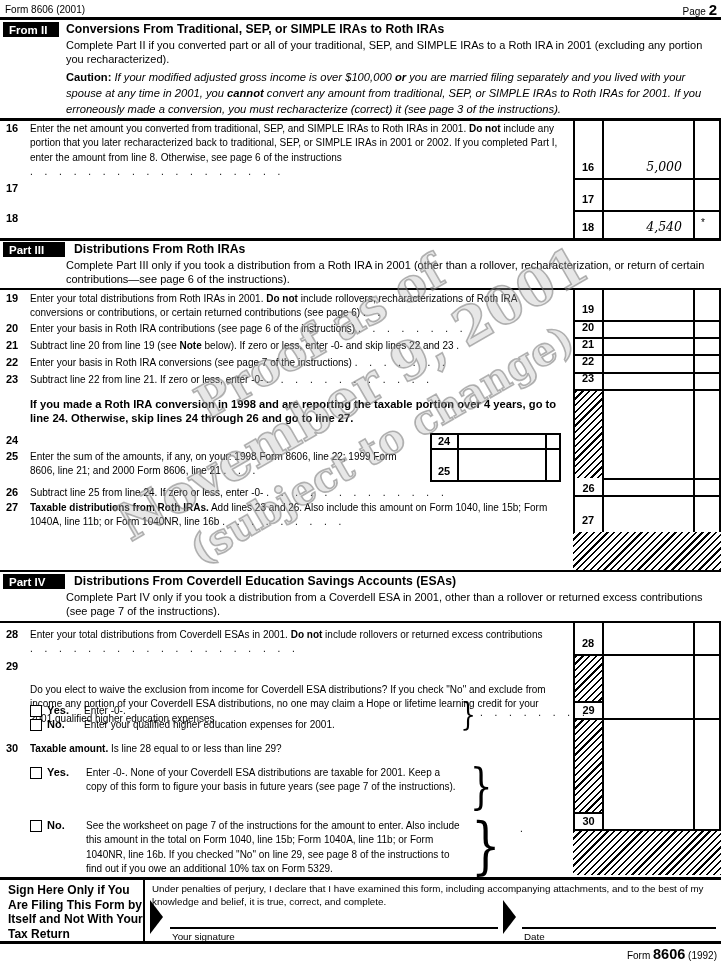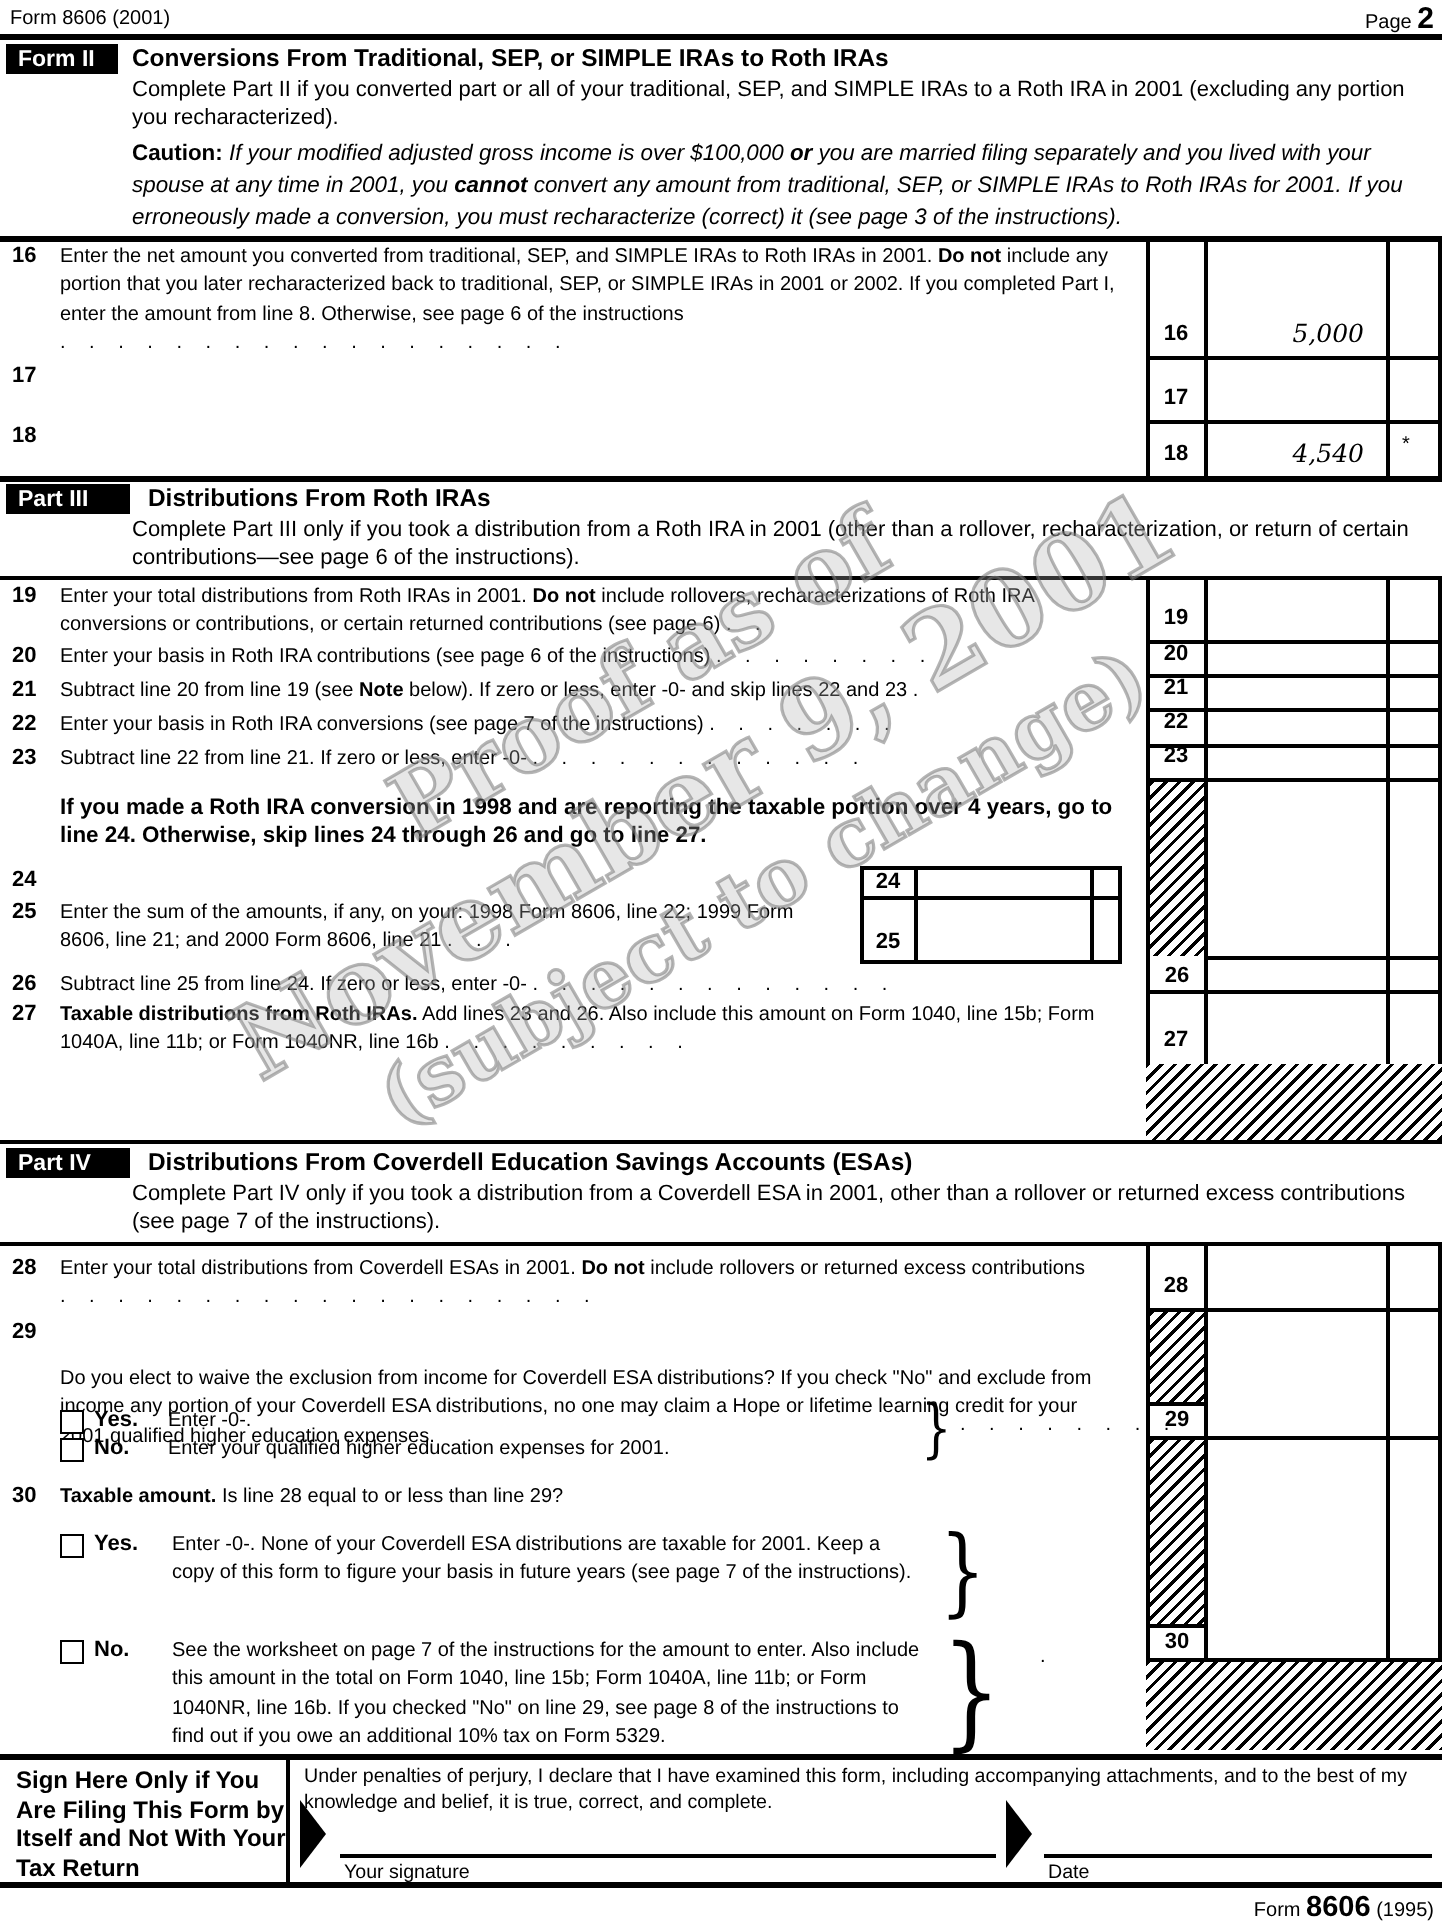--- a/index.html
+++ b/index.html
@@ -48,21 +48,21 @@
     <div class="w3">(subject to change)</div>
   </div>
 
   <div class="abs" style="left:5px;top:4px;font-size:10px;">Form 8606 (2001)</div>
   <div class="abs" style="right:4px;top:1px;font-size:10px;">
     <span>Page</span>
     <span style="font-size:15px;font-weight:bold;">2</span>
   </div>
   <div class="hl thk" style="left:0;top:17px;width:721px;"></div>
 
-  <div class="partbar" style="left:3px;top:22px;width:56px;">Form II</div>
+  <div class="partbar" style="left:3px;top:22px;width:56px;">From II</div>
   <div class="ptitle" style="left:66px;top:22px;">Conversions From Traditional, SEP, or SIMPLE IRAs to Roth IRAs</div>
   <div class="pdesc" style="left:66px;top:38px;width:648px;">Complete Part II if you converted part or all of your traditional, SEP, and SIMPLE IRAs to a Roth IRA in 2001 (excluding any portion you recharacterized).</div>
   <div class="txt it" style="left:66px;top:69px;width:652px;line-height:16px;font-size:11.2px;">
     <span class="bl" style="font-style:normal;">Caution:</span>
     <span>If your modified adjusted gross income is over $100,000 </span><span class="bl">or</span><span> you are married filing separately and you lived with your spouse at any time in 2001, you </span><span class="bl">cannot</span><span> convert any amount from traditional, SEP, or SIMPLE IRAs to Roth IRAs for 2001. If you erroneously made a conversion, you must recharacterize (correct) it (see page 3 of the instructions).</span>
   </div>
   <div class="hl thk" style="left:0;top:118px;width:721px;"></div>
 
   <div class="vl" style="left:573px;top:118px;height:120px;"></div>
   <div class="vl" style="left:602px;top:118px;height:120px;"></div>
@@ -237,16 +237,16 @@
   <div class="hl" style="left:170px;top:927px;width:328px;"></div>
   <div class="abs" style="left:172px;top:931px;font-size:9.8px;">Your signature</div>
   <div class="arrow" style="left:503px;top:900px;"></div>
   <div class="hl" style="left:522px;top:927px;width:194px;"></div>
   <div class="abs" style="left:524px;top:931px;font-size:9.8px;">Date</div>
   <div class="hl thk" style="left:0;top:941px;width:721px;"></div>
 
   <div class="abs" style="right:4px;top:946px;font-size:10px;">
     <span>Form</span>
     <span style="font-size:14.5px;font-weight:bold;">8606</span>
-    <span>(1995)</span>
+    <span>(1992)</span>
   </div>
 
 </div>
 
 </body></html>

